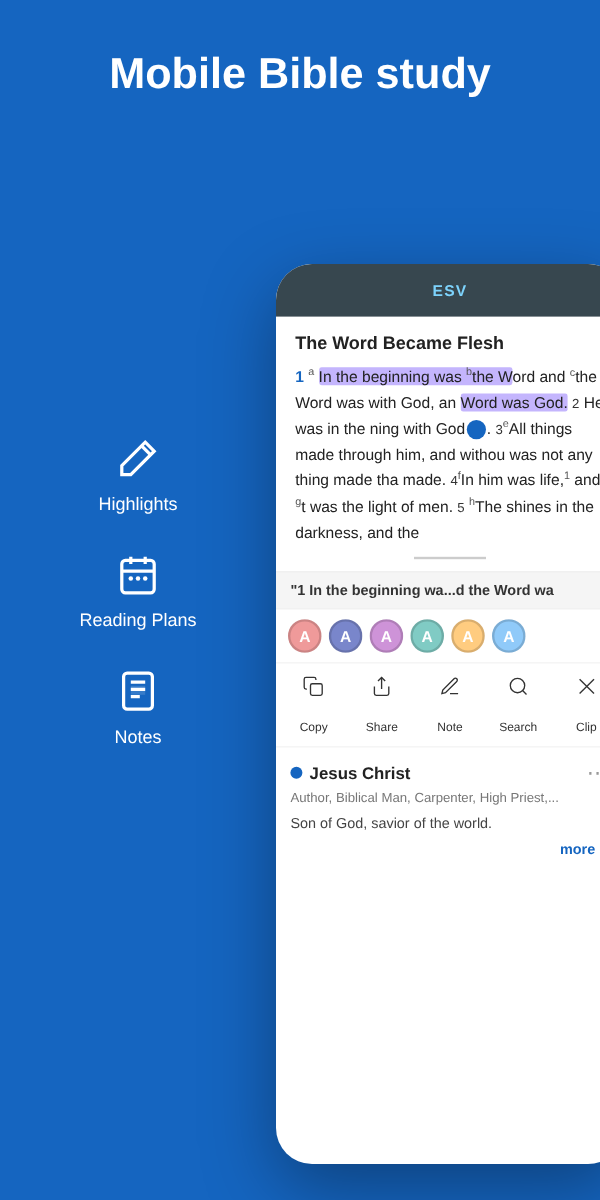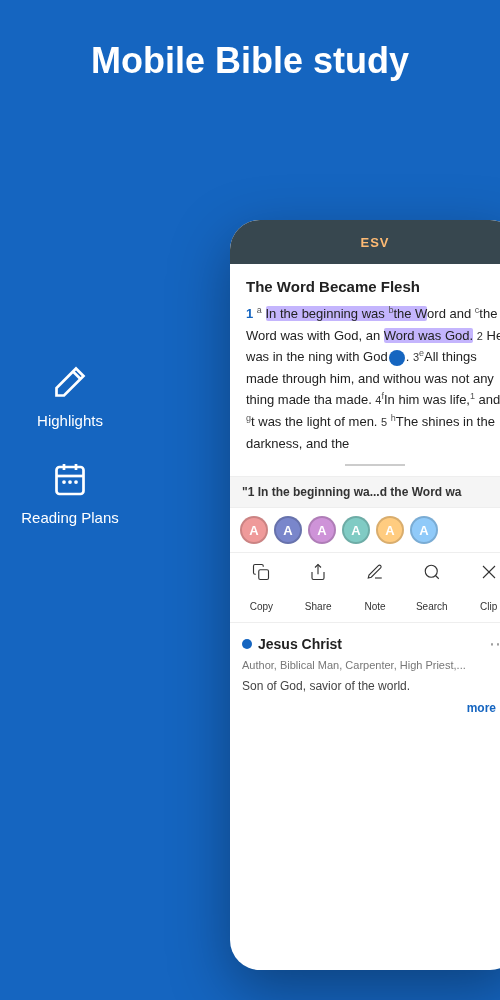--- a/index.html
+++ b/index.html
@@ -32,21 +32,21 @@
     }
 
     
     .sidebar {
       position: absolute;
       left: 0;
       top: 360px;
       width: 230px;
       display: flex;
       flex-direction: column;
-      align-items: flex-start;
+      align-items: center;
       gap: 0;
     }
 
     .sidebar-item {
       display: flex;
       flex-direction: column;
       align-items: center;
       color: white;
       margin-bottom: 28px;
       width: 140px;
@@ -92,21 +92,21 @@
     .phone-top-bar {
       background: #37474F;
       height: 44px;
       display: flex;
       align-items: center;
       justify-content: center;
       border-radius: 28px 28px 0 0;
     }
 
     .phone-top-bar .esv-label {
-      color: #fdba74;
+      color: #7dd3fc;
       font-size: 13px;
       letter-spacing: 1px;
       font-weight: 600;
     }
 
     .bible-content {
       padding: 14px 16px 0 16px;
       background: white;
     }
 
@@ -305,20 +305,32 @@
         <line x1="8" y1="2" x2="8" y2="6"></line>
         <line x1="3" y1="10" x2="21" y2="10"></line>
         <line x1="8" y1="14" x2="8" y2="14" stroke-width="2.5" stroke-linecap="round"></line>
         <line x1="12" y1="14" x2="12" y2="14" stroke-width="2.5" stroke-linecap="round"></line>
         <line x1="16" y1="14" x2="16" y2="14" stroke-width="2.5" stroke-linecap="round"></line>
       </svg>
     </div>
     <span class="label">Reading Plans</span>
   </div>
 
+  <div class="sidebar-item">
+    <div class="icon-wrap">
+      <svg viewBox="0 0 24 24">
+        <rect x="4" y="2" width="16" height="20" rx="2" ry="2"></rect>
+        <line x1="8" y1="7" x2="16" y2="7"></line>
+        <line x1="8" y1="11" x2="16" y2="11"></line>
+        <line x1="8" y1="15" x2="13" y2="15"></line>
+        <rect x="8" y="9" width="8" height="5" rx="0" fill="rgba(255,255,255,0.15)" stroke="none"></rect>
+      </svg>
+    </div>
+    <span class="label">Notes</span>
+  </div>
 
 </div>
 
 <div class="phone-mockup">
   <div class="phone-top-bar">
     <span class="esv-label">ESV</span>
   </div>
 
   <div class="bible-content">
     <div class="bible-title">The Word Became Flesh</div>

